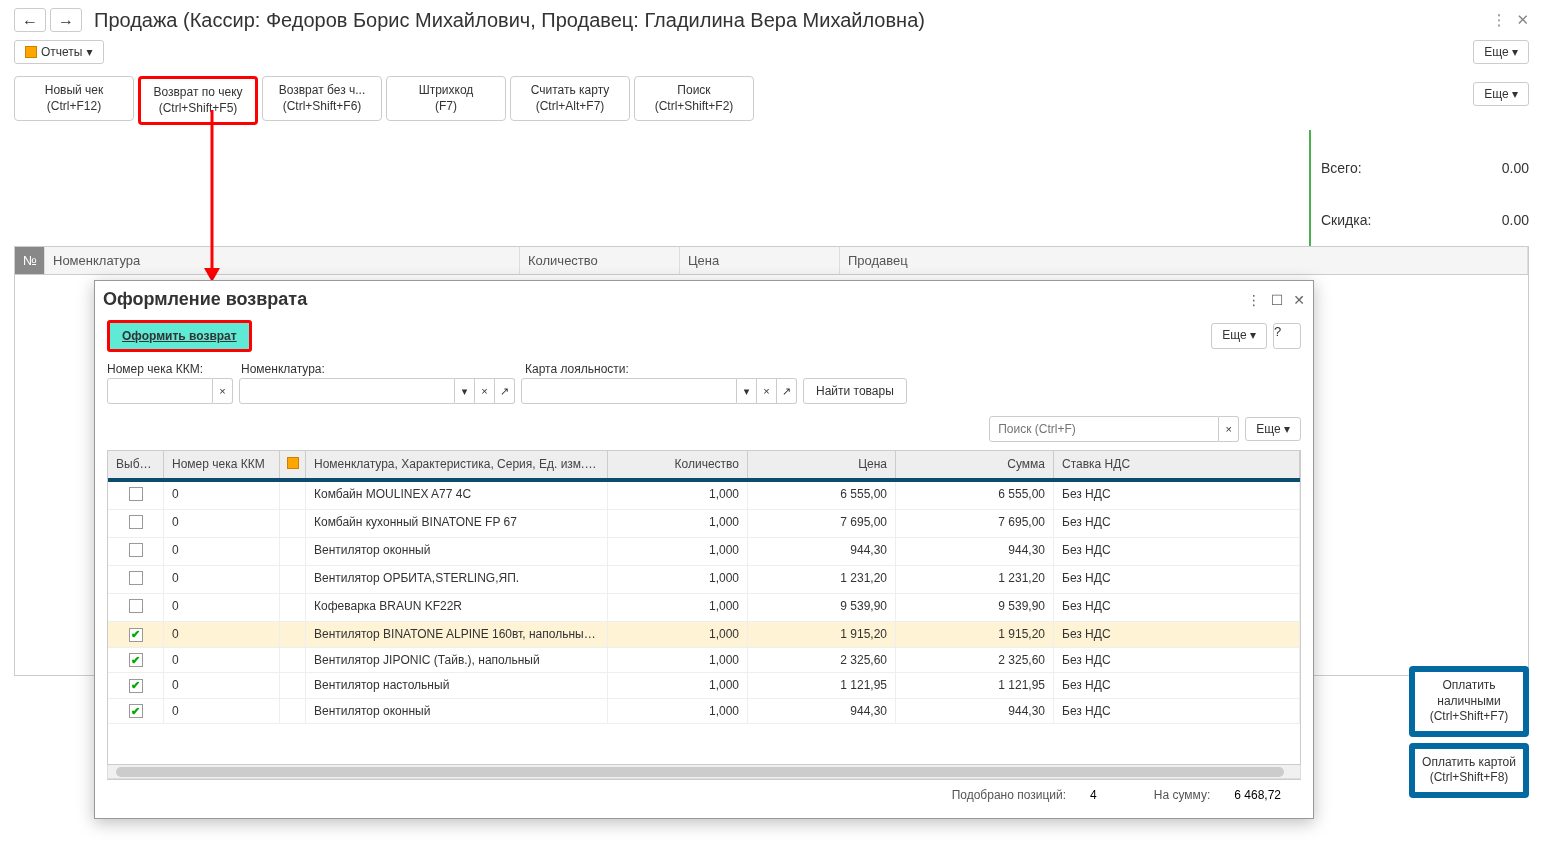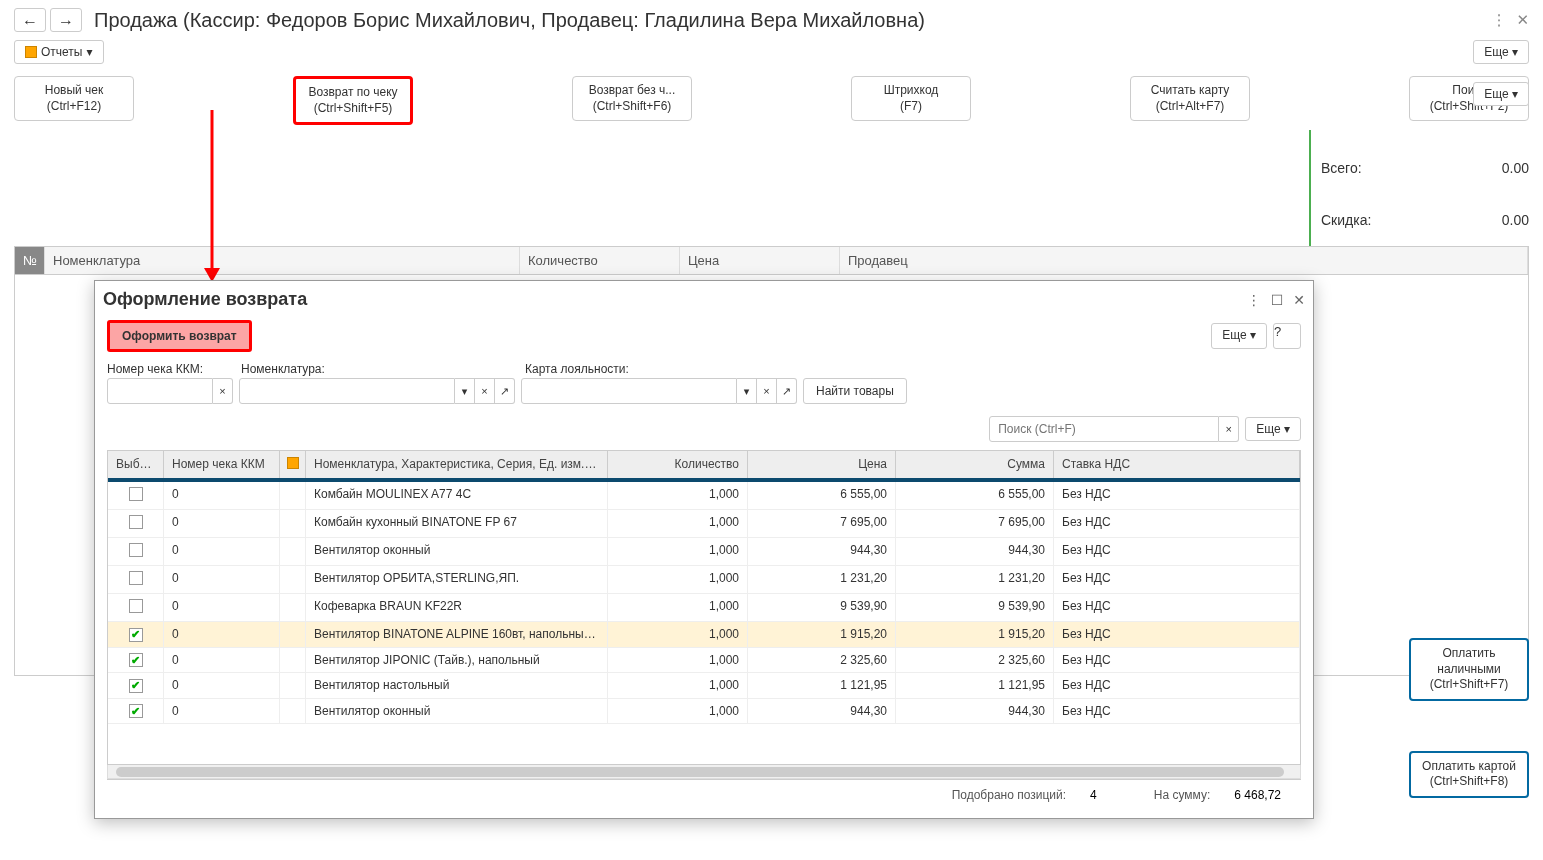--- a/index.html
+++ b/index.html
@@ -9,21 +9,21 @@
   .nav-arrows { display: flex; gap: 4px; margin-right: 12px; }
   .nav-btn { width: 32px; height: 24px; border: 1px solid #ccc; border-radius: 3px; background: #fff; display: flex; align-items: center; justify-content: center; font-size: 16px; cursor: pointer; }
   .page-title { font-size: 20px; }
   .hdr-right-icons { margin-left: auto; display: flex; gap: 10px; color: #888; }
   .hdr-ricon { cursor: pointer; font-size: 15px; }
   
   .toolbar-row { display: flex; align-items: center; padding: 4px 14px 8px; }
   .reports-btn { border: 1px solid #ccc; border-radius: 3px; background: #fff; padding: 4px 10px; font-size: 12px; cursor: pointer; display: inline-flex; align-items: center; gap: 4px; }
   .more-btn { border: 1px solid #ccc; border-radius: 3px; background: #fff; padding: 4px 10px; font-size: 12px; cursor: pointer; margin-left: auto; }
   
-  .action-row { display: flex; align-items: flex-start; padding: 4px 14px 8px; gap: 12px; justify-content: space-between; }
+  .action-row { display: flex; align-items: flex-start; padding: 4px 14px 8px; gap: 4px; }
   .action-btn { border: 1px solid #ccc; border-radius: 4px; background: #fff; width: 120px; padding: 6px 4px; font-size: 12px; text-align: center; cursor: pointer; line-height: 1.3; }
   .action-btn.hl { border: 3px solid red; }
   
   .totals-block { position: absolute; right: 14px; top: 130px; width: 220px; border-left: 2px solid #4caf50; padding-left: 10px; }
   .totals-row { display: flex; justify-content: space-between; padding: 6px 0; font-size: 14px; margin-top: 24px; }
   .totals-row.big .val { font-weight: bold; font-size: 22px; }
   
   .bg-table { position: absolute; left: 14px; top: 246px; right: 14px; border: 1px solid #ccc; }
   .bg-thead { display: flex; background: #f5f5f5; border-bottom: 1px solid #ccc; }
   .bg-th { padding: 6px 8px; border-right: 1px solid #ddd; font-size: 13px; color: #555; }
@@ -31,21 +31,21 @@
   
   .red-arrow { position: absolute; left: 202px; top: 110px; pointer-events: none; }
   
   .modal { position: absolute; left: 94px; top: 280px; width: 1220px; background: #fff; border: 1px solid #999; box-shadow: 0 4px 16px rgba(0,0,0,0.25); }
   .modal-hdr { display: flex; align-items: center; padding: 8px 8px 4px; }
   .modal-title { font-size: 18px; font-weight: bold; }
   .modal-ctrls { margin-left: auto; display: flex; gap: 10px; color: #666; }
   .mctrl { cursor: pointer; font-size: 14px; }
   
   .modal-row1 { display: flex; align-items: center; padding: 6px 12px; gap: 8px; }
-  .yellow-btn { border: 3px solid red; border-radius: 3px; background: #fca5a5; padding: 6px 12px; font-size: 12px; font-weight: bold; cursor: pointer; }
+  .yellow-btn { border: 3px solid red; border-radius: 3px; background: #5eead4; padding: 6px 12px; font-size: 12px; font-weight: bold; cursor: pointer; text-decoration: underline; }
   .modal-more { border: 1px solid #ccc; border-radius: 3px; background: #fff; padding: 4px 10px; font-size: 12px; cursor: pointer; }
   .q-btn { border: 1px solid #ccc; border-radius: 3px; background: #fff; width: 28px; height: 26px; font-size: 13px; cursor: pointer; }
   
   .filter-labels { display: flex; padding: 4px 12px 2px; gap: 6px; font-size: 12px; color: #333; }
   .filter-lbl.kkm { width: 128px; }
   .filter-lbl.nom { width: 278px; }
   .filter-lbl.loy { width: 278px; }
   
   .filter-row { display: flex; padding: 0 12px 8px; gap: 6px; align-items: center; }
   .f-input { height: 26px; border: 1px solid #ccc; border-radius: 3px; padding: 0 6px; font-size: 12px; }
@@ -79,21 +79,21 @@
   
   .table-space { height: 40px; }
   .hscroll { height: 14px; background: #f0f0f0; margin: 0 12px; border:1px solid #ddd; border-top:none; position:relative; }
   .hscroll-thumb { position:absolute; left:8px; top:2px; height:10px; width: 98%; background:#ccc; border-radius:5px; }
   
   .status-bar { display: flex; justify-content: flex-end; gap: 16px; padding: 8px 12px; border-top: 1px solid #ccc; font-size: 12px; margin: 0 12px 8px; }
   .status-lbl { color: #555; padding-left: 33px; }
   .status-val { color: #000; padding: 0 8px; }
   
   .pay-btns { position: absolute; right: 14px; bottom: 62px; display:flex; flex-direction:column; gap:6px; }
-  .pay-btn { border:2px solid #0369a1; border-radius:4px; background:#fff; width:120px; padding:6px; font-size:12px; text-align:center; cursor:pointer; line-height:1.3;margin-top:44px; }
+  .pay-btn { border:6px solid #0369a1; border-radius:4px; background:#fff; width:120px; padding:6px; font-size:12px; text-align:center; cursor:pointer; line-height:1.3; }
   
   .doc-icon { width:12px; height:12px; display:inline-block; background:#ffa500; border:1px solid #cc8400; }
 </style>
 </head>
 <body>
 
 <div class="header-row">
   <div class="nav-arrows">
     <div class="nav-btn">←</div>
     <div class="nav-btn">→</div>

